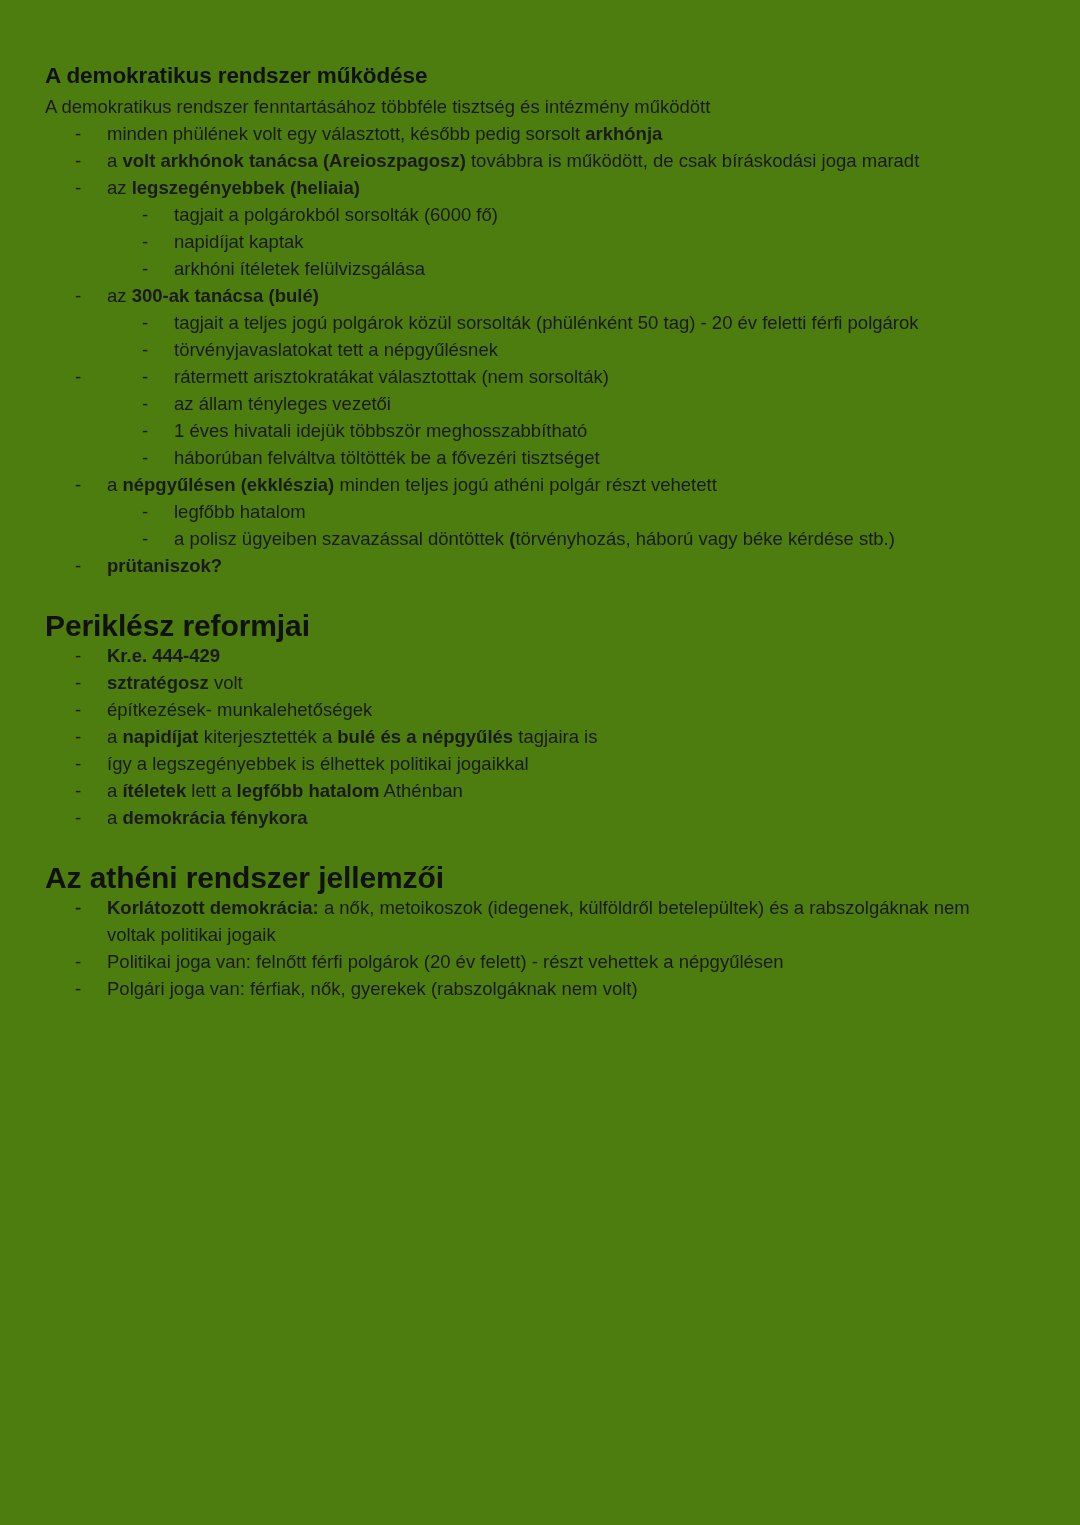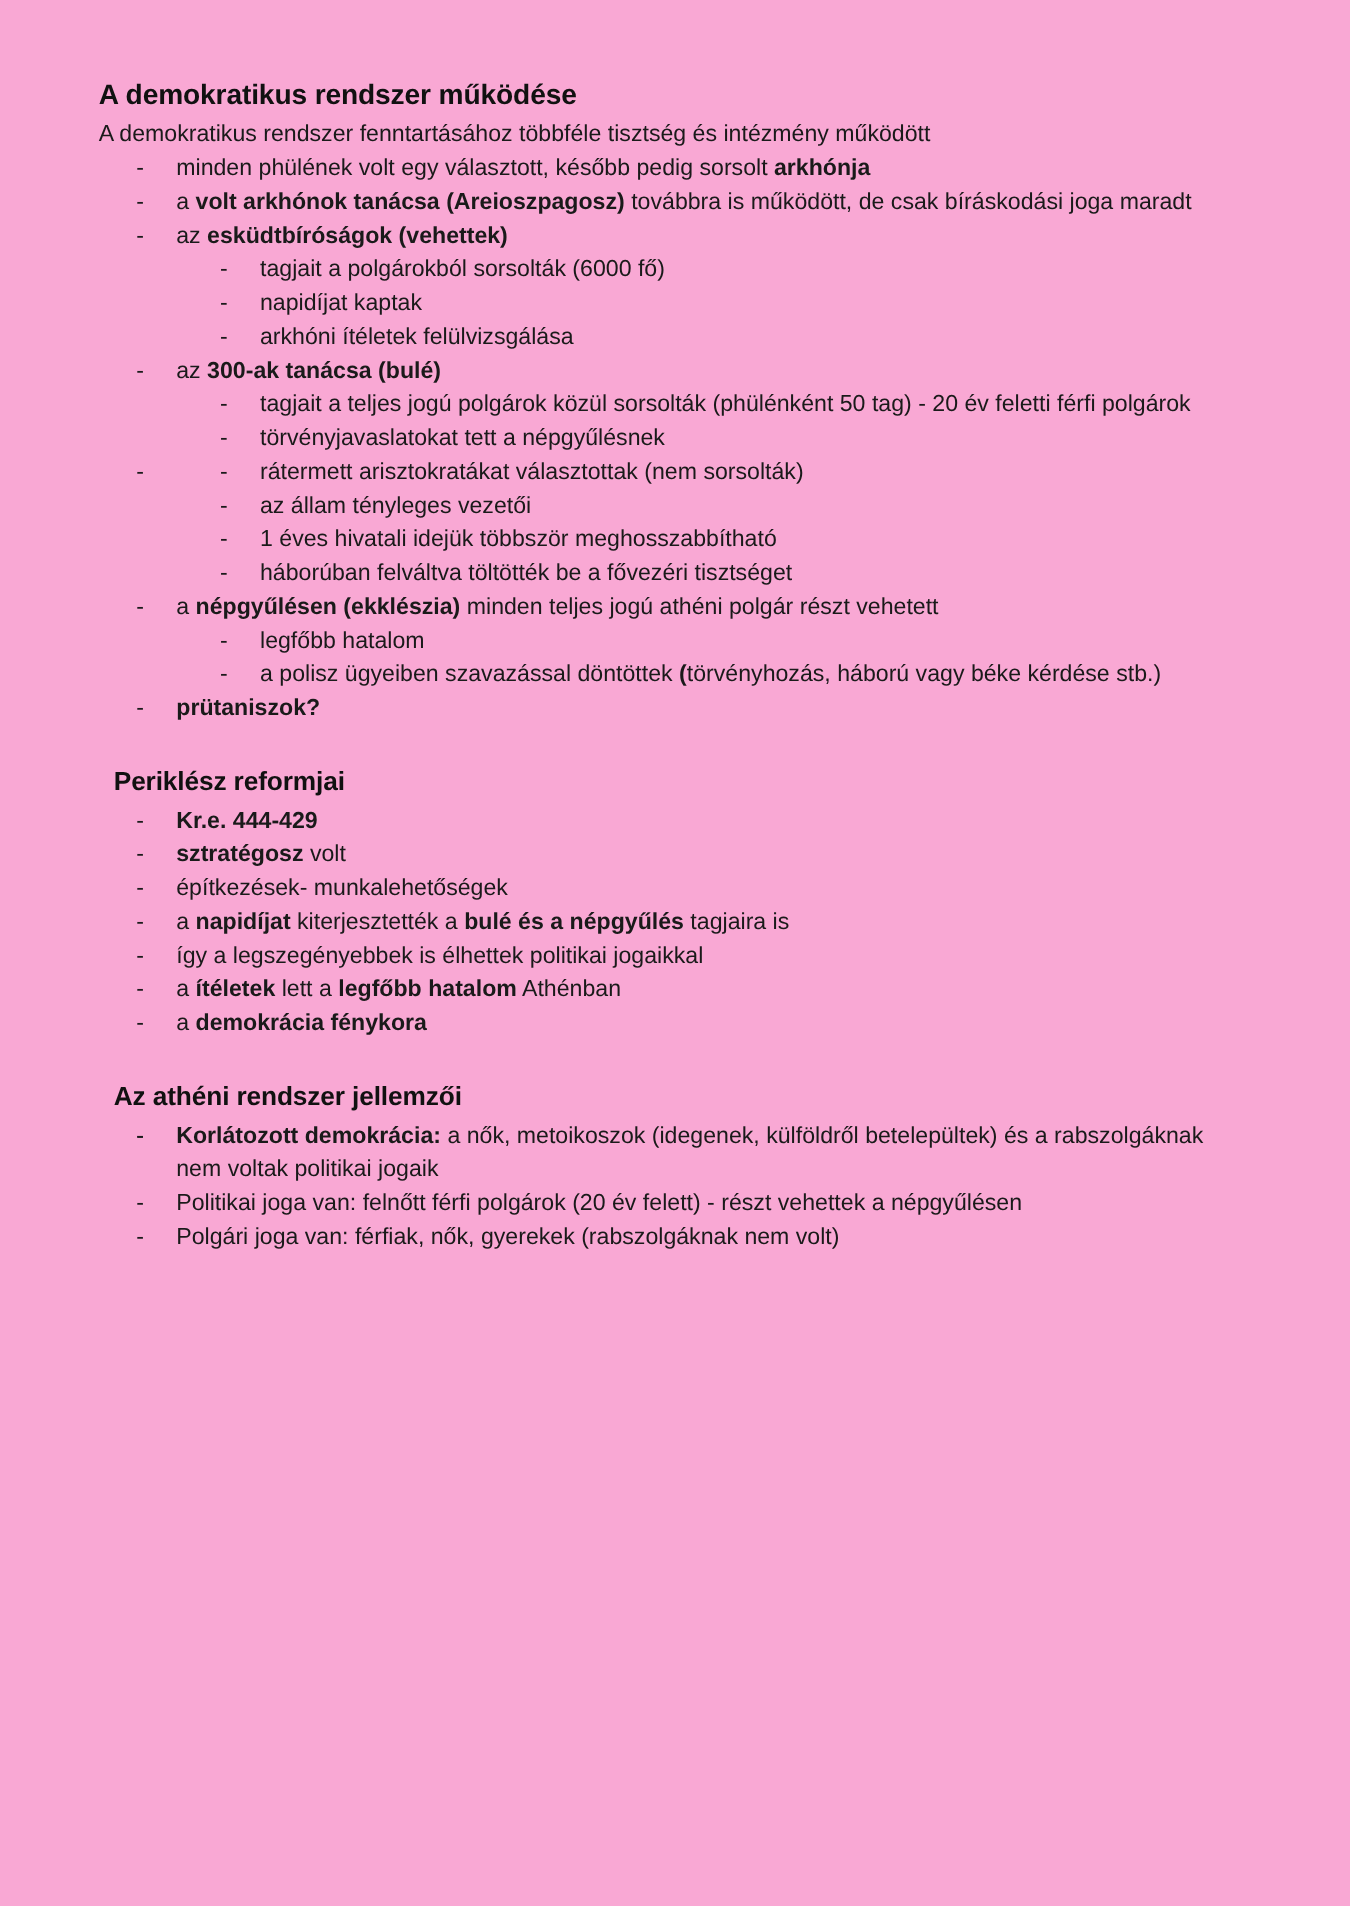--- a/index.html
+++ b/index.html
@@ -13,39 +13,39 @@
     height: 1525px;
     font-family: "Liberation Sans", sans-serif;
     color: #1a1a1a;
     -webkit-font-smoothing: antialiased;
   }
   .page {
     position: relative;
     width: 1080px;
     height: 1525px;
     box-sizing: border-box;
-    padding: 62px 87px 0 79px;
-    background: #f9a8d4;
+    padding: 62px 87px 0 45px;
+    background: #4d7c0f;
   }
   .section {
     margin: 0;
   }
   h1.doc-heading {
     font-size: 22.5px;
     font-weight: bold;
     line-height: 27px;
     margin: 0 0 4px 0;
     letter-spacing: -0.1px;
     color: #111111;
   }
   h2.doc-heading {
-    font-size: 21px;
+    font-size: 30px;
     font-weight: bold;
     line-height: 27px;
-    margin: 0 0 3px 12px;
+    margin: 0 0 3px 0;
     letter-spacing: -0.1px;
     color: #111111;
   }
   p.lead {
     font-size: 18.5px;
     line-height: 27px;
     margin: 0 0 0 0;
     color: #1a1a1a;
   }
   ul.bullets {
@@ -87,21 +87,21 @@
 <body>
 
 <div class="page">
 
   <div class="section">
     <h1 class="doc-heading">A demokratikus rendszer működése</h1>
     <p class="lead">A demokratikus rendszer fenntartásához többféle tisztség és intézmény működött</p>
     <ul class="bullets">
         <li><span class="dash">-</span><span>minden phülének volt egy választott, később pedig sorsolt <b>arkhónja</b></span></li>
         <li><span class="dash">-</span><span>a <b>volt arkhónok tanácsa (Areioszpagosz)</b> továbbra is működött, de csak bíráskodási joga maradt</span></li>
-        <li><span class="dash">-</span><span>az <b>esküdtbíróságok (vehettek)</b></span></li>
+        <li><span class="dash">-</span><span>az <b>legszegényebbek (heliaia)</b></span></li>
         <li style="padding: 0px; list-style: none;">
           <ul class="bullets level2">
             <li><span class="dash">-</span><span>tagjait a polgárokból sorsolták (6000 fő)</span></li>
             <li><span class="dash">-</span><span>napidíjat kaptak</span></li>
             <li><span class="dash">-</span><span>arkhóni ítéletek felülvizsgálása</span></li>
           </ul>
         </li>
         <li><span class="dash">-</span><span>az <b>300-ak tanácsa (bulé)</b></span></li>
         <li style="padding: 0px; list-style: none;">
           <ul class="bullets level2">

